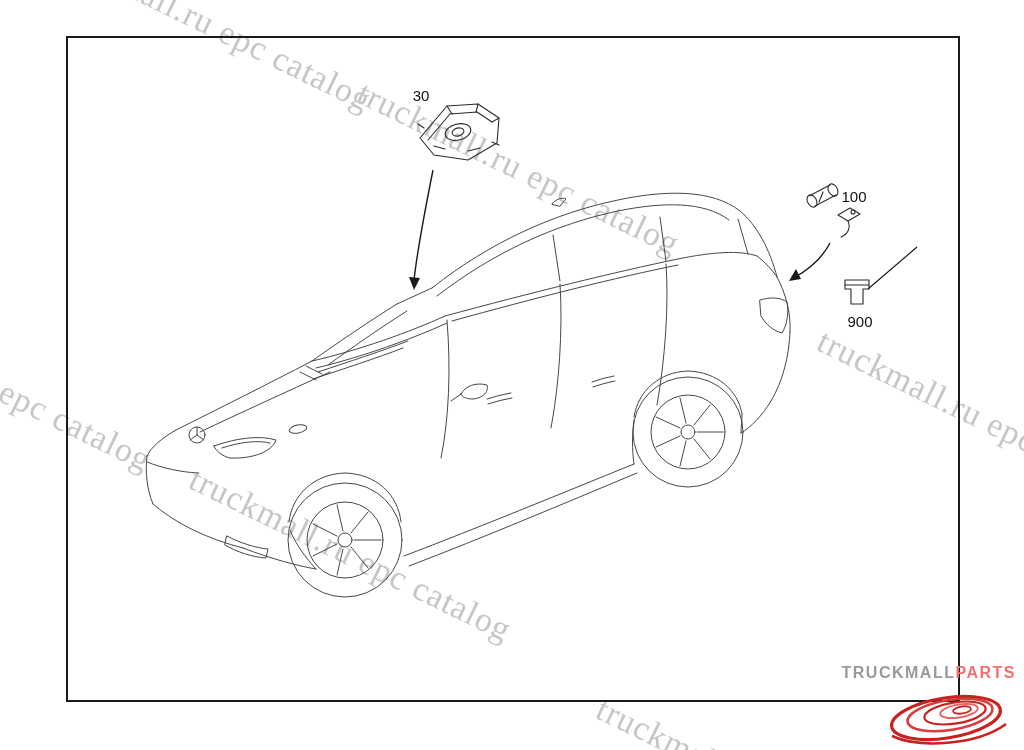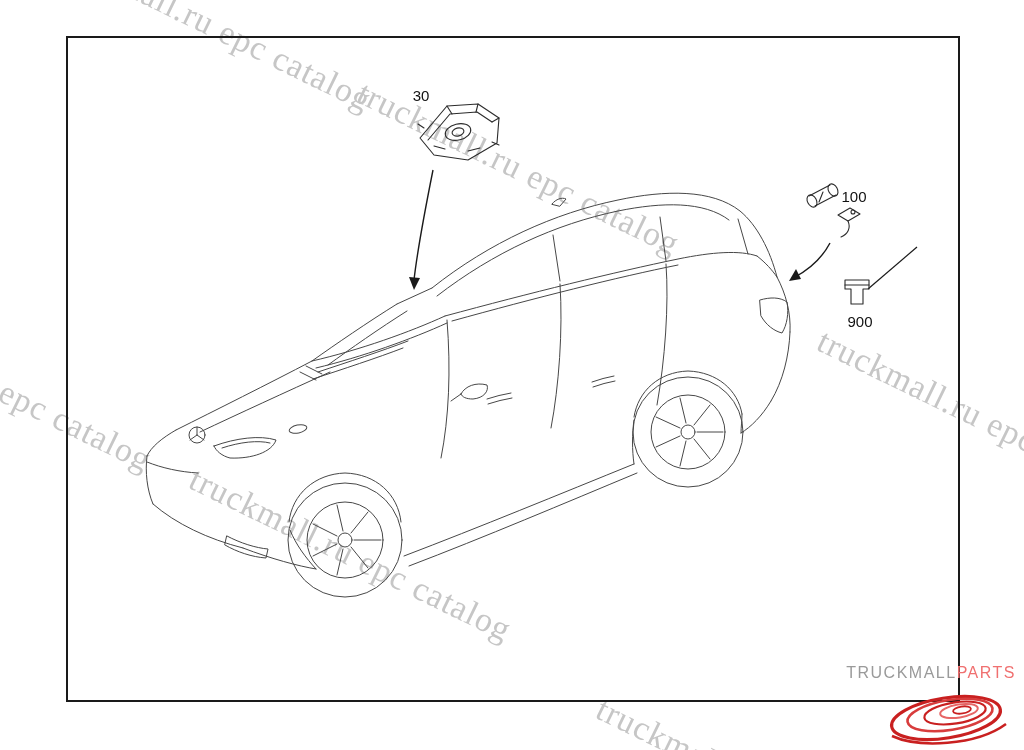--- a/index.html
+++ b/index.html
@@ -35,21 +35,21 @@
     font-family:"Liberation Sans",sans-serif;
     font-size:15px;fill:#111111;cursor:pointer;
   }
 
   
   .logo{
     position:absolute;right:8px;bottom:0;z-index:4;
     display:flex;flex-direction:column;align-items:flex-end;
   }
   .logo-text{
-    font-size:16px;font-weight:normal;letter-spacing:1.5px;
+    font-size:16px;font-weight:bold;letter-spacing:1.5px;
     color:#9a9a9a;line-height:18px;text-align:center;
   }
   .logo-text .red{color:#f07070;}
   .logo-swirl{display:block;margin-top:2px;}
 </style>
 </head>
 <body>
 
 <div class="watermark-layer">
   <span class="w1">truckmall.ru epc catalog</span>

